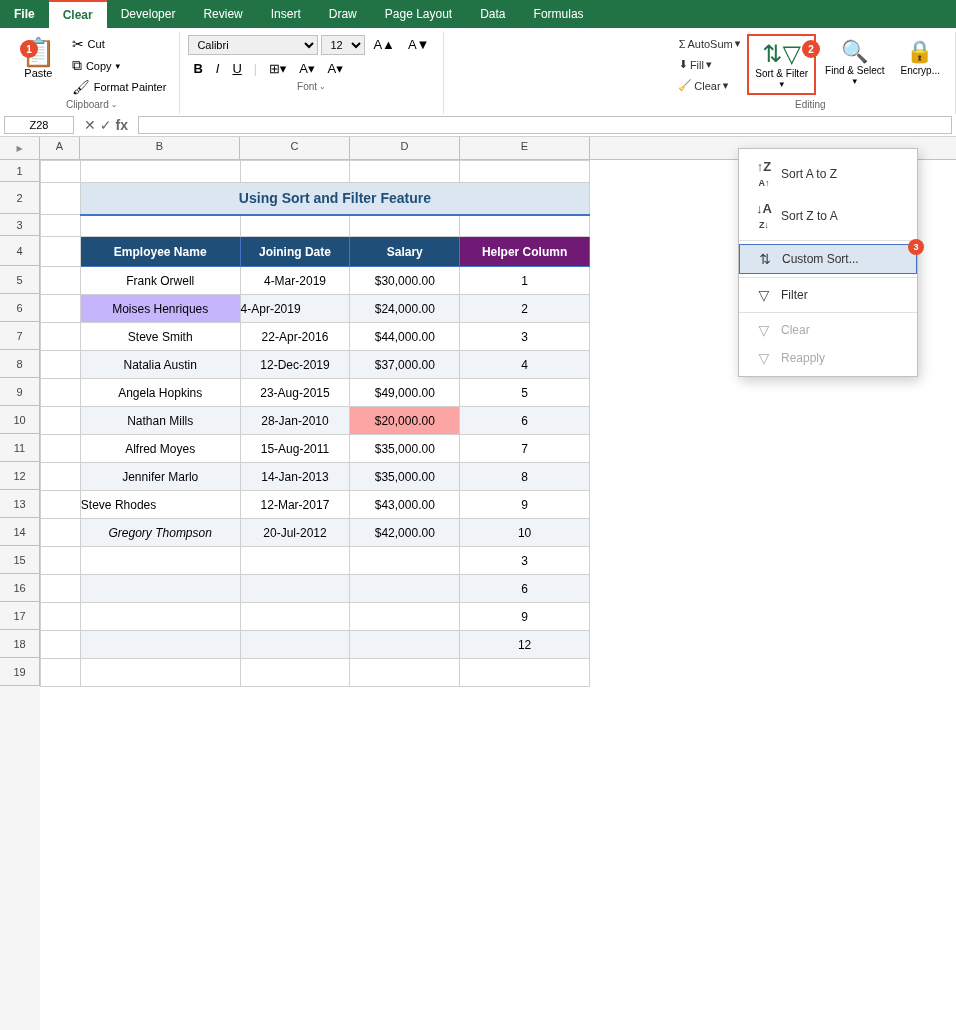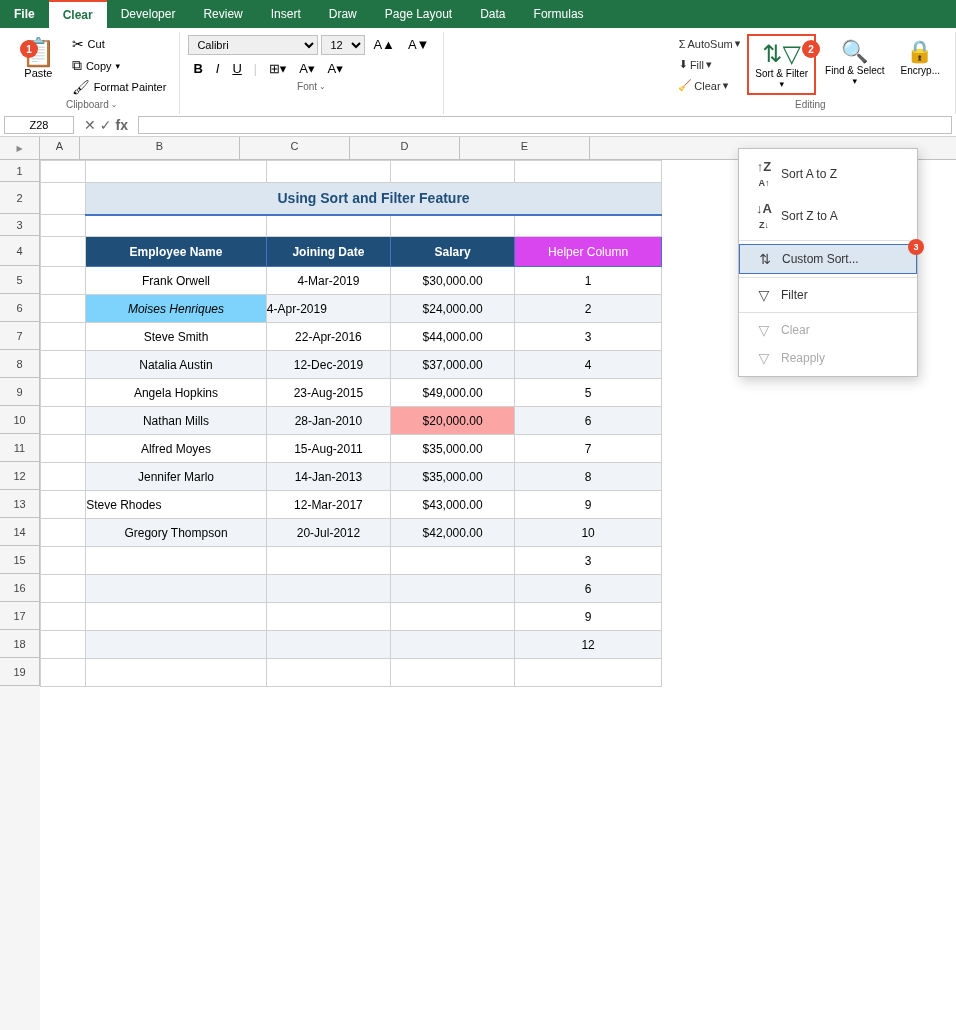--- a/index.html
+++ b/index.html
@@ -331,21 +331,21 @@
       <div class="row-header" style="height:28px;">13</div>
       <div class="row-header" style="height:28px;">14</div>
       <div class="row-header" style="height:28px;">15</div>
       <div class="row-header" style="height:28px;">16</div>
       <div class="row-header" style="height:28px;">17</div>
       <div class="row-header" style="height:28px;">18</div>
       <div class="row-header" style="height:28px;">19</div>
     </div>
 
     <div style="overflow:auto; flex:1;">
-      <table style="border-collapse:collapse; width:622px;">
+      <table style="border-collapse:collapse; width:550px;">
 
         <tbody>
             <tr>
           <td style="width:40px; height:22px; border:1px solid #d0d0d0;"></td>
           <td style="width:160px; border:1px solid #d0d0d0;"></td>
           <td style="width:110px; border:1px solid #d0d0d0;"></td>
           <td style="width:110px; border:1px solid #d0d0d0;"></td>
           <td style="width:130px; border:1px solid #d0d0d0;"></td>
         </tr>
 
@@ -360,33 +360,33 @@
           <td style="border:1px solid #d0d0d0;"></td>
           <td style="border:1px solid #d0d0d0;"></td>
           <td style="border:1px solid #d0d0d0;"></td>
         </tr>
 
         <tr>
           <td style="height:30px; border:1px solid #d0d0d0;"></td>
           <td style="background:#1f4e79; color:#fff; font-weight:bold; text-align:center; border:1px solid #4472c4; padding:4px 6px;">Employee Name</td>
           <td style="background:#1f4e79; color:#fff; font-weight:bold; text-align:center; border:1px solid #4472c4; padding:4px 6px;">Joining Date</td>
           <td style="background:#1f4e79; color:#fff; font-weight:bold; text-align:center; border:1px solid #4472c4; padding:4px 6px;">Salary</td>
-          <td style="background:#d946ef; color:#fff; font-weight:normal; text-align:center; border:1px solid #4472c4; padding:4px 6px;">Helper Column</td>
+          <td style="background:#701a75; color:#fff; font-weight:bold; text-align:center; border:1px solid #4472c4; padding:4px 6px;">Helper Column</td>
         </tr>
 
         <tr>
           <td style="height:28px; border:1px solid #d0d0d0;"></td>
           <td style="text-align:center; border:1px solid #d0d0d0; background:#fff;">Frank Orwell</td>
           <td style="text-align:center; border:1px solid #d0d0d0; background:#fff;margin-left:28px;">4-Mar-2019</td>
           <td style="text-align:center; border:1px solid #d0d0d0; background:#fff;">$30,000.00</td>
           <td style="text-align:center; border:1px solid #d0d0d0; background:#fff;">1</td>
         </tr>
         <tr>
           <td style="height:28px; border:1px solid #d0d0d0;"></td>
-          <td style="text-align:center; border:1px solid #d0d0d0; background:#7dd3fc;font-style:italic;">Moises Henriques</td>
+          <td style="text-align:center; border:1px solid #d0d0d0; background:#c4b5fd;">Moises Henriques</td>
           <td style="text-align:left; border:1px solid #d0d0d0; background:#f0f4f8;">4-Apr-2019</td>
           <td style="text-align:center; border:1px solid #d0d0d0; background:#f0f4f8;">$24,000.00</td>
           <td style="text-align:center; border:1px solid #d0d0d0; background:#f0f4f8;">2</td>
         </tr>
         <tr>
           <td style="height:28px; border:1px solid #d0d0d0;"></td>
           <td style="text-align:center; border:1px solid #d0d0d0; background:#fff;">Steve Smith</td>
           <td style="text-align:center; border:1px solid #d0d0d0; background:#fff;">22-Apr-2016</td>
           <td style="text-align:center; border:1px solid #d0d0d0; background:#fff;">$44,000.00</td>
           <td style="text-align:center; border:1px solid #d0d0d0; background:#fff;">3</td>
@@ -428,21 +428,21 @@
         </tr>
         <tr>
           <td style="height:28px; border:1px solid #d0d0d0;"></td>
           <td style="text-align:left; border:1px solid #d0d0d0; background:#fff;">Steve Rhodes</td>
           <td style="text-align:center; border:1px solid #d0d0d0; background:#fff;">12-Mar-2017</td>
           <td style="text-align:center; border:1px solid #d0d0d0; background:#fff;">$43,000.00</td>
           <td style="text-align:center; border:1px solid #d0d0d0; background:#fff;">9</td>
         </tr>
         <tr>
           <td style="height:28px; border:1px solid #d0d0d0;"></td>
-          <td style="text-align:center; border:1px solid #d0d0d0; background:#f0f4f8;">Gregory Thompson</td>
+          <td style="text-align:center; border:1px solid #d0d0d0; background:#f0f4f8;font-style:italic;">Gregory Thompson</td>
           <td style="text-align:center; border:1px solid #d0d0d0; background:#f0f4f8;">20-Jul-2012</td>
           <td style="text-align:center; border:1px solid #d0d0d0; background:#f0f4f8;">$42,000.00</td>
           <td style="text-align:center; border:1px solid #d0d0d0; background:#f0f4f8;">10</td>
         </tr>
         <tr>
           <td style="height:28px; border:1px solid #d0d0d0;"></td>
           <td style="border:1px solid #d0d0d0; background:#fff;"></td>
           <td style="border:1px solid #d0d0d0; background:#fff;"></td>
           <td style="border:1px solid #d0d0d0; background:#fff;"></td>
           <td style="text-align:center; border:1px solid #d0d0d0; background:#fff;">3</td>

